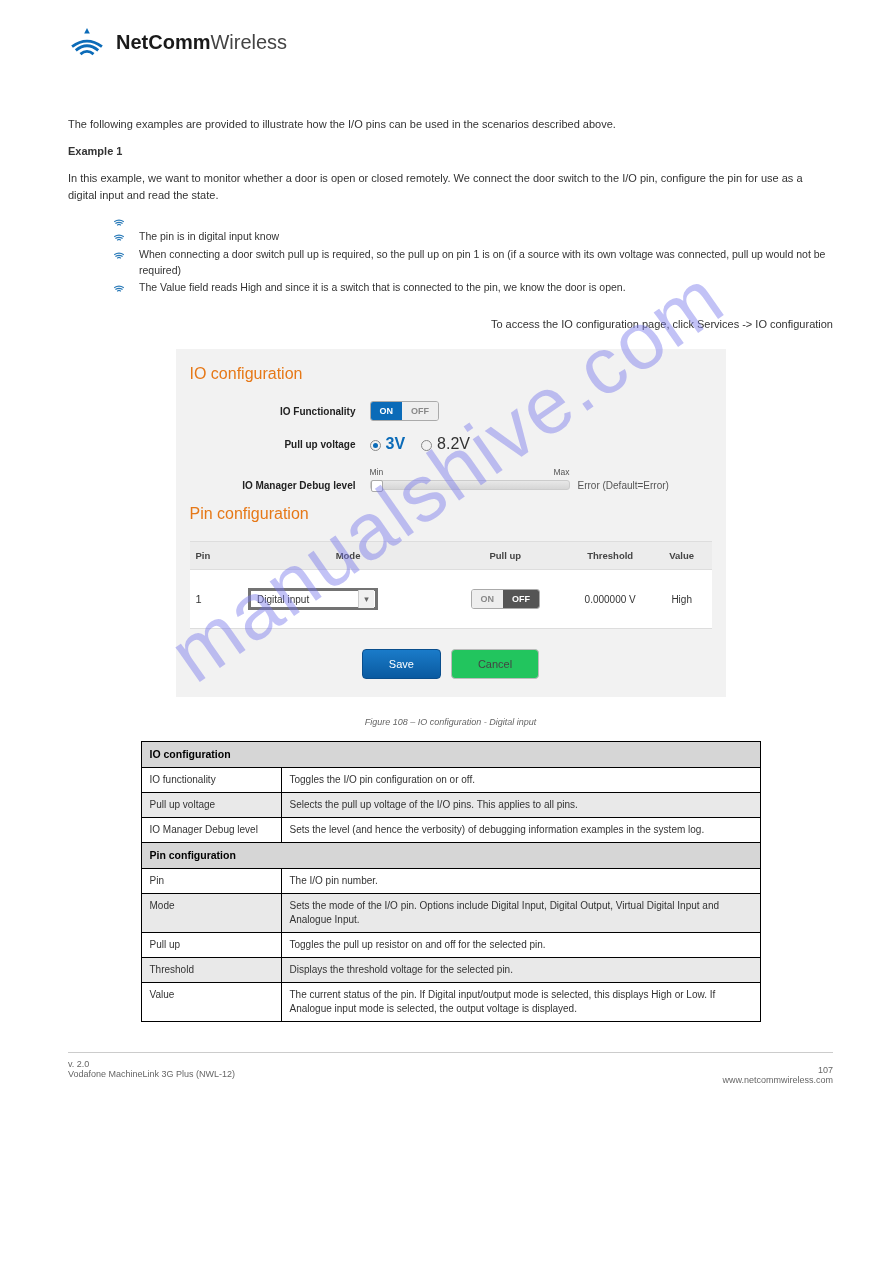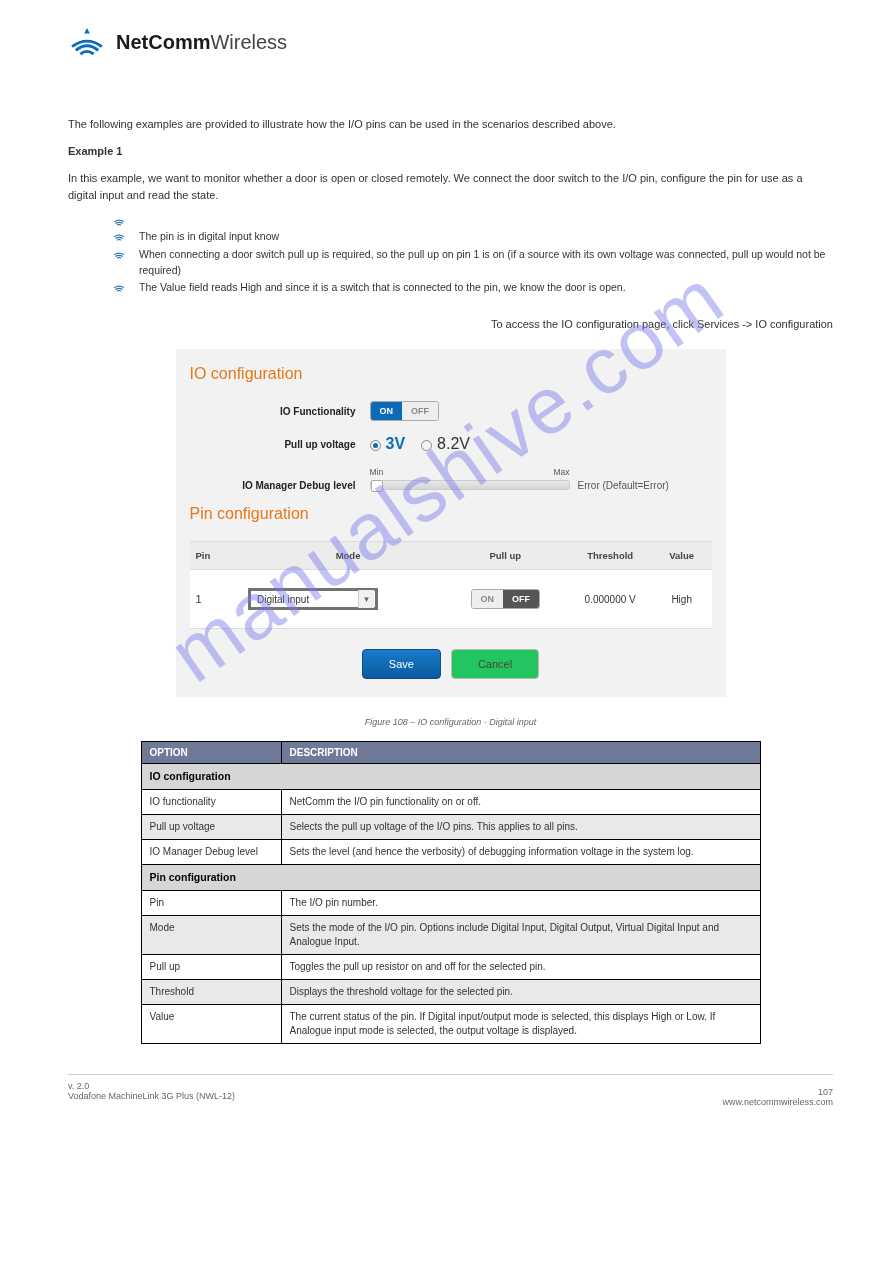--- a/index.html
+++ b/index.html
@@ -212,38 +212,34 @@
     <div class="btn-row">
       <div class="btn primary">Save</div>
       <div class="btn secondary">Cancel</div>
     </div>
   </div>
 </div>
 <div class="figure-caption">Figure 108 – IO configuration - Digital input</div>
 
 <table class="desc-table">
   <tbody>
-      <tr>
-    <th class="c1">OPTION</th>
-    <th>DESCRIPTION</th>
-  </tr>
   <tr class="section-row">
         <td colspan="2">IO configuration</td>
       </tr>
   <tr>
         <td class="c1">IO functionality</td>
-        <td>NetComm the I/O pin functionality on or off.</td>
+        <td>Toggles the I/O pin configuration on or off.</td>
       </tr>
   <tr class="alt">
         <td class="c1">Pull up voltage</td>
         <td>Selects the pull up voltage of the I/O pins. This applies to all pins.</td>
       </tr>
   <tr>
         <td class="c1">IO Manager Debug level</td>
-        <td>Sets the level (and hence the verbosity) of debugging information voltage in the system log.</td>
+        <td>Sets the level (and hence the verbosity) of debugging information examples in the system log.</td>
       </tr>
   <tr class="section-row">
         <td colspan="2">Pin configuration</td>
       </tr>
   <tr>
         <td class="c1">Pin</td>
         <td>The I/O pin number.</td>
       </tr>
   <tr class="alt">
         <td class="c1">Mode</td>

